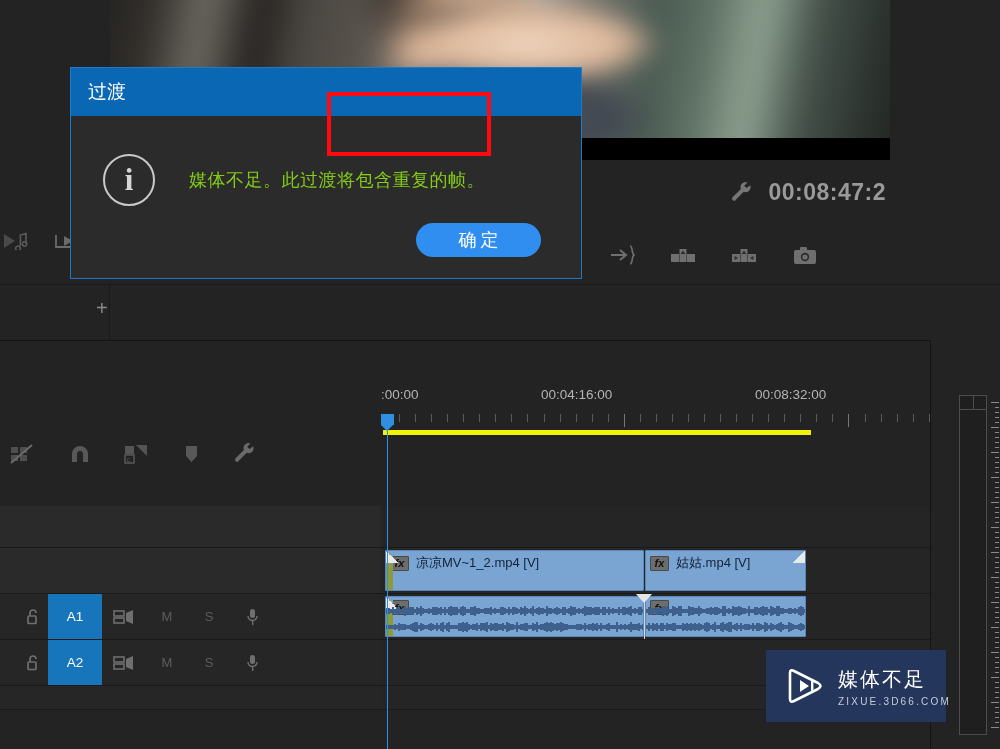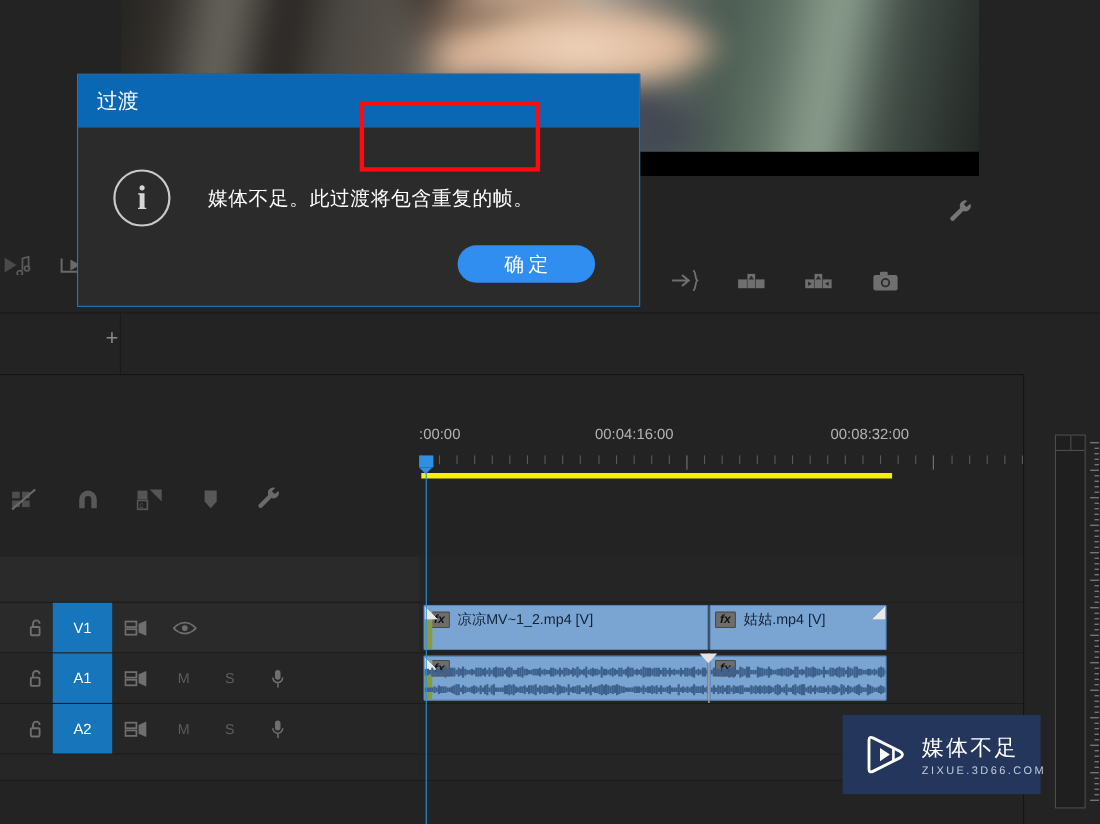--- a/index.html
+++ b/index.html
@@ -244,21 +244,21 @@
   .dlg-body { position: relative; height: 163px; }
   .dlg-msgrow {
     display: flex; align-items: center; gap: 34px; padding: 38px 0 0 32px;
   }
   .info-ico {
     width: 52px; height: 52px; border: 2.5px solid #c9c9c9; border-radius: 50%;
     display: flex; align-items: center; justify-content: center;
     color: #d6d6d6; font-size: 31px; font-weight: bold;
     font-family: "Liberation Serif", serif; flex: 0 0 auto;
   }
-  .dlg-msg { color: #ffffff; font-size: 18px; letter-spacing: 0.5px; }
+  .dlg-msg { color: #84cc16; font-size: 18px; letter-spacing: 0.5px; }
   .dlg-btn {
     position: absolute; left: 345px; top: 107px;
     width: 125px; height: 34px; border-radius: 17px;
     background: #2f8ef0; color: #ffffff; font-size: 18px;
     display: flex; align-items: center; justify-content: center;
     letter-spacing: 4px; text-indent: 4px;
   }
   .redbox {
     position: absolute; left: 327px; top: 92px; width: 164px; height: 64px;
     border: 4px solid #ff0a10; z-index: 101;
@@ -310,20 +310,21 @@
 
     <div class="monitor-right"></div>
 
     <div class="monitor-bottombar">
       <div class="mon-row1">
         <span class="wrench-ico">
           <svg width="24" height="24" viewBox="0 0 24 24">
             <path d="M20.2 4.3a5 5 0 0 1-6.5 6.5L5.6 18.9a2 2 0 1 1-2.8-2.8l8.1-8.1a5 5 0 0 1 6.5-6.5l-3.2 3.2 2.4 2.4 3.6-2.8z" fill="#767676"></path>
           </svg>
         </span>
+        <span class="tc-main">00:08:47:2</span>
       </div>
 
       <div class="mon-row2">
         <span class="xport">
           <svg width="18" height="20" viewBox="0 0 18 20">
               <path d="M3 2h12v11l-6 6-6-6z" fill="#6f6f6f"></path>
             </svg>
         </span>
         <span class="xport">
           <svg width="14" height="22" viewBox="0 0 14 22">
@@ -489,42 +490,20 @@
     <div class="playhead-line"></div>
 
     <div class="tracks">
 
       <div class="track-row tr-v3">
         <div class="track-body"></div>
       </div>
 
 
       <div class="track-row tr-v1">
-        <div class="track-head">
-          <span class="th-lock">
-            <svg width="14" height="17" viewBox="0 0 14 17">
-                <path d="M4 8V5a3 3 0 0 1 6 0" stroke="#6f6f6f" stroke-width="1.7" fill="none"></path>
-                <rect x="2" y="8" width="8" height="7.5" rx="1" fill="none" stroke="#6f6f6f" stroke-width="1.7"></rect>
-              </svg>
-          </span>
-          <span class="th-name sel">V1</span>
-          <span class="th-btn">
-            <svg width="22" height="16" viewBox="0 0 22 16">
-                <rect x="1" y="2" width="10" height="5" fill="none" stroke="#6f6f6f" stroke-width="1.6"></rect>
-                <rect x="1" y="9" width="10" height="5" fill="none" stroke="#6f6f6f" stroke-width="1.6"></rect>
-                <path d="M13 4 L20 1 v14 l-7-3z" fill="#6f6f6f"></path>
-              </svg>
-          </span>
-          <span class="th-btn">
-            <svg width="22" height="14" viewBox="0 0 22 14">
-                <path d="M1 7s4-5 10-5 10 5 10 5-4 5-10 5S1 7 1 7z" fill="none" stroke="#6f6f6f" stroke-width="1.6"></path>
-                <circle cx="11" cy="7" r="2.6" fill="#6f6f6f"></circle>
-              </svg>
-          </span>
-        </div>
         <div class="track-body">
           <div class="clip" style="left:4px; width:259px;">
             <div class="fade-olive"></div>
             <div class="clip-corner corner-l"></div>
             <div class="clip-head">
               <span class="fx-badge">fx</span>
               <span class="clip-name">凉凉MV~1_2.mp4 [V]</span>
             </div>
           </div>
           <div class="clip" style="left:264px; width:161px;">

